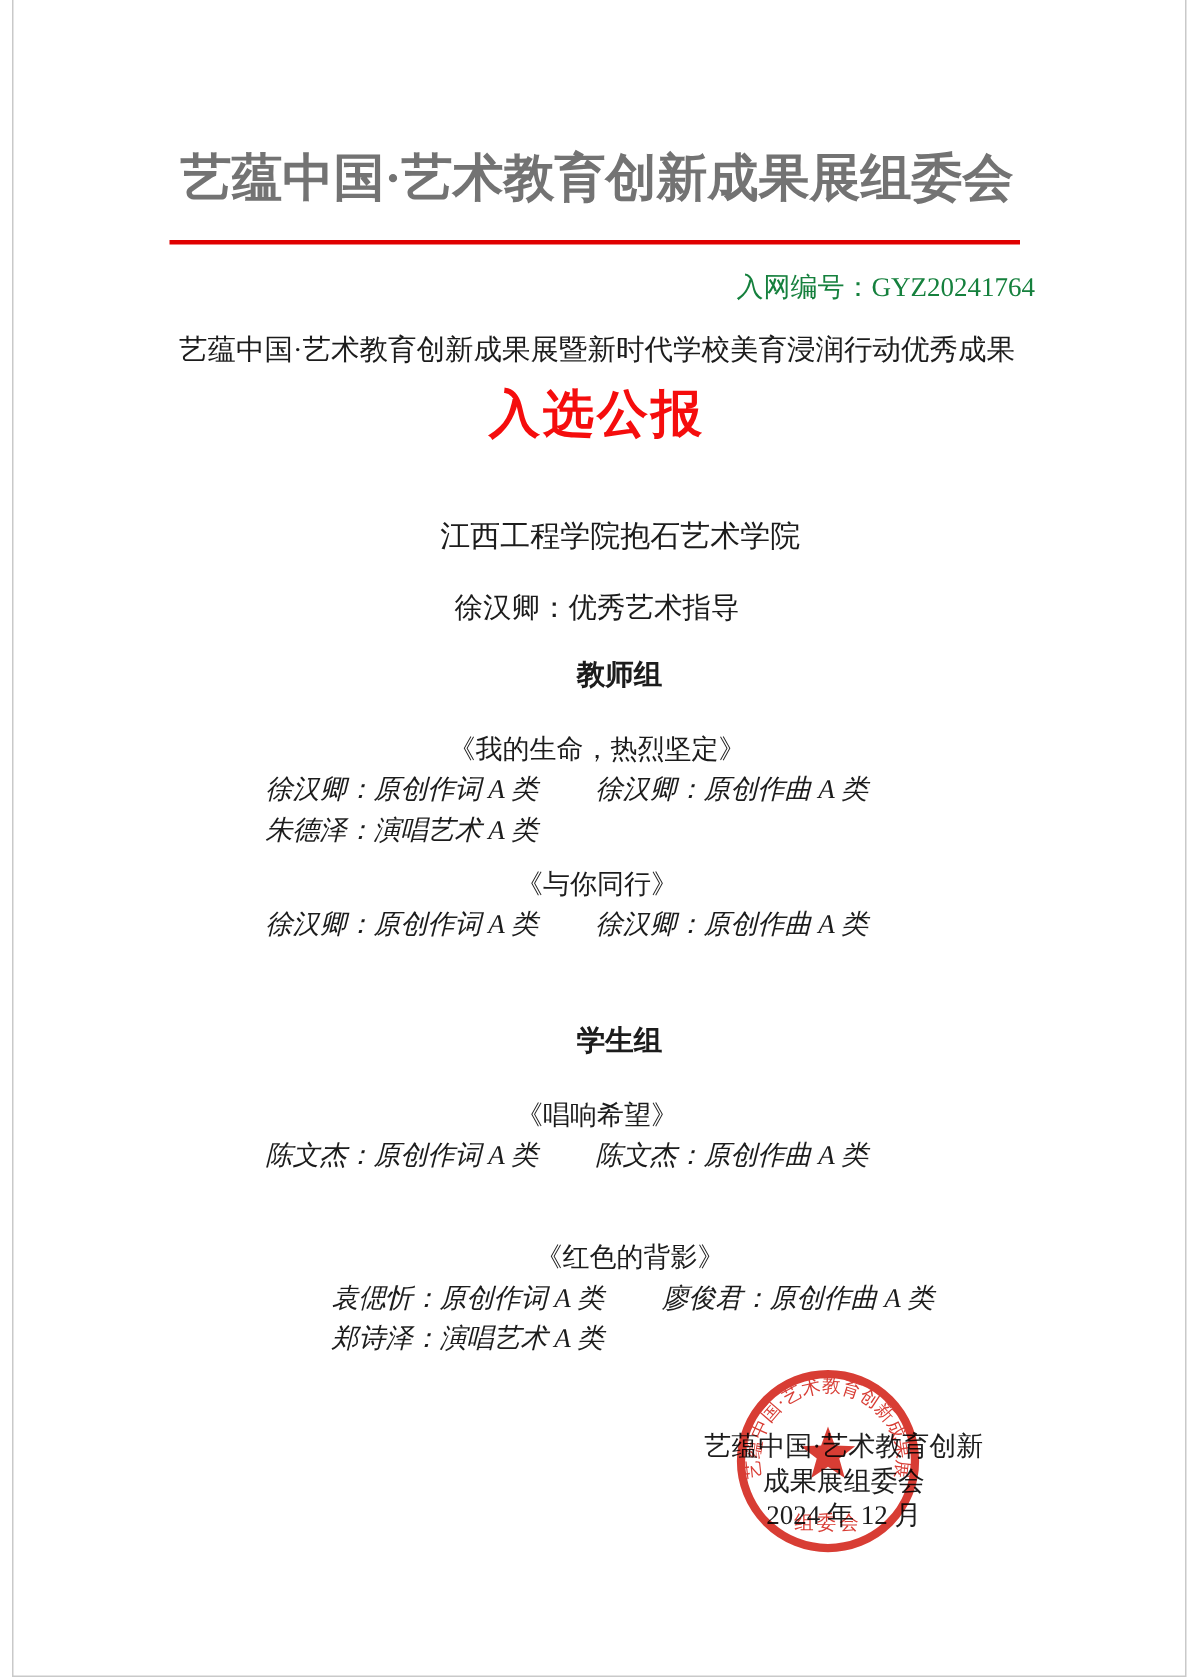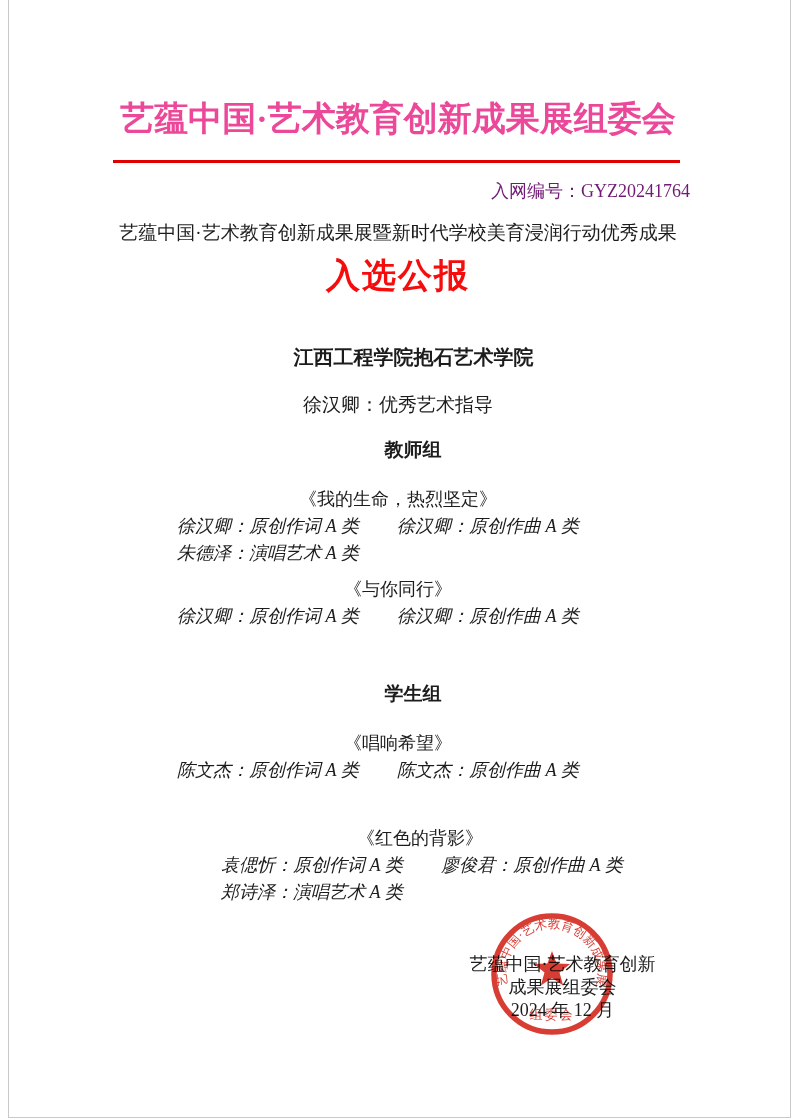--- a/index.html
+++ b/index.html
@@ -8,37 +8,37 @@
     background:#ffffff;color:#1c1c1c;
     font-family:"Liberation Serif","DejaVu Serif",serif;
   }
   .page-frame{
     position:absolute;left:8px;top:-4px;width:781px;height:1120px;
     border:1px solid #c9c9c9;background:#ffffff;
   }
   .abs{position:absolute;left:0;right:0;}
   .center{text-align:center;}
   .letterhead-title{
-    top:96px;font-size:34px;font-weight:bold;color:#ec4899;
+    top:96px;font-size:34px;font-weight:bold;color:#737373;
     letter-spacing:0px;white-space:nowrap;
   }
   .red-rule{
     position:absolute;left:113px;top:160px;width:567px;height:3px;
     background:#e00000;
   }
   .reg-no{
-    position:absolute;top:179px;right:106px;font-size:18px;color:#701a75;
+    position:absolute;top:179px;right:106px;font-size:18px;color:#15803d;
     white-space:nowrap;
   }
   .subtitle{top:220px;font-size:19px;white-space:nowrap;}
   .bulletin-title{
     top:253px;font-size:34px;font-weight:bold;color:#f50d0d;letter-spacing:2px;
   }
   .institution{
-    top:344px;font-size:20px;font-weight:bold;
+    top:344px;font-size:20px;font-weight:normal;
     font-family:"Liberation Sans","DejaVu Sans",sans-serif;
     padding-left:31px;
   }
   .advisor{top:392px;font-size:19px;}
   .group-head{
     left:30px;font-size:19px;font-weight:bold;
     font-family:"Liberation Sans","DejaVu Sans",sans-serif;
   }
   .group-head.g1{top:437px;}
   .group-head.g2{top:681px;}

